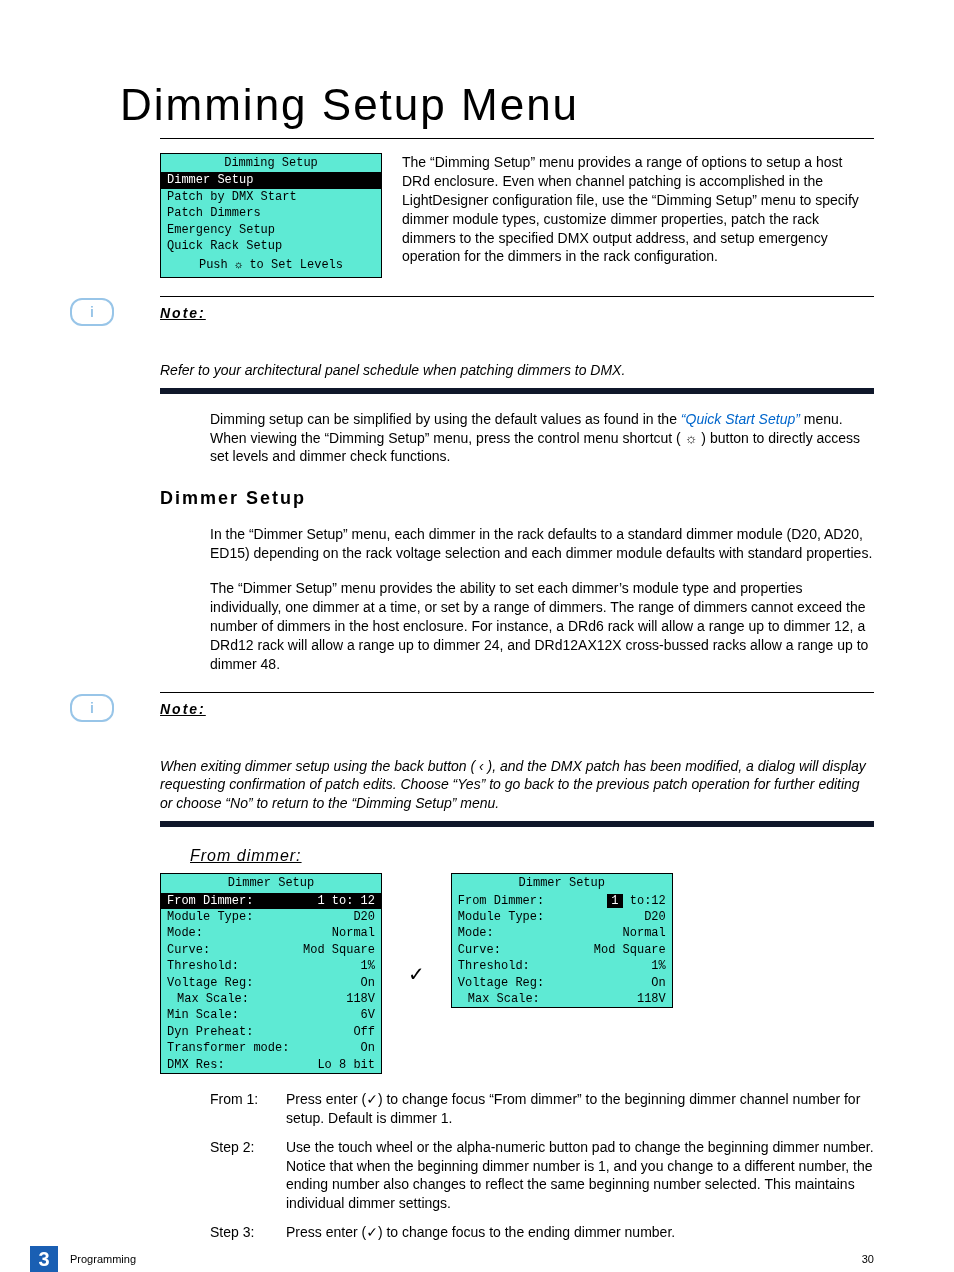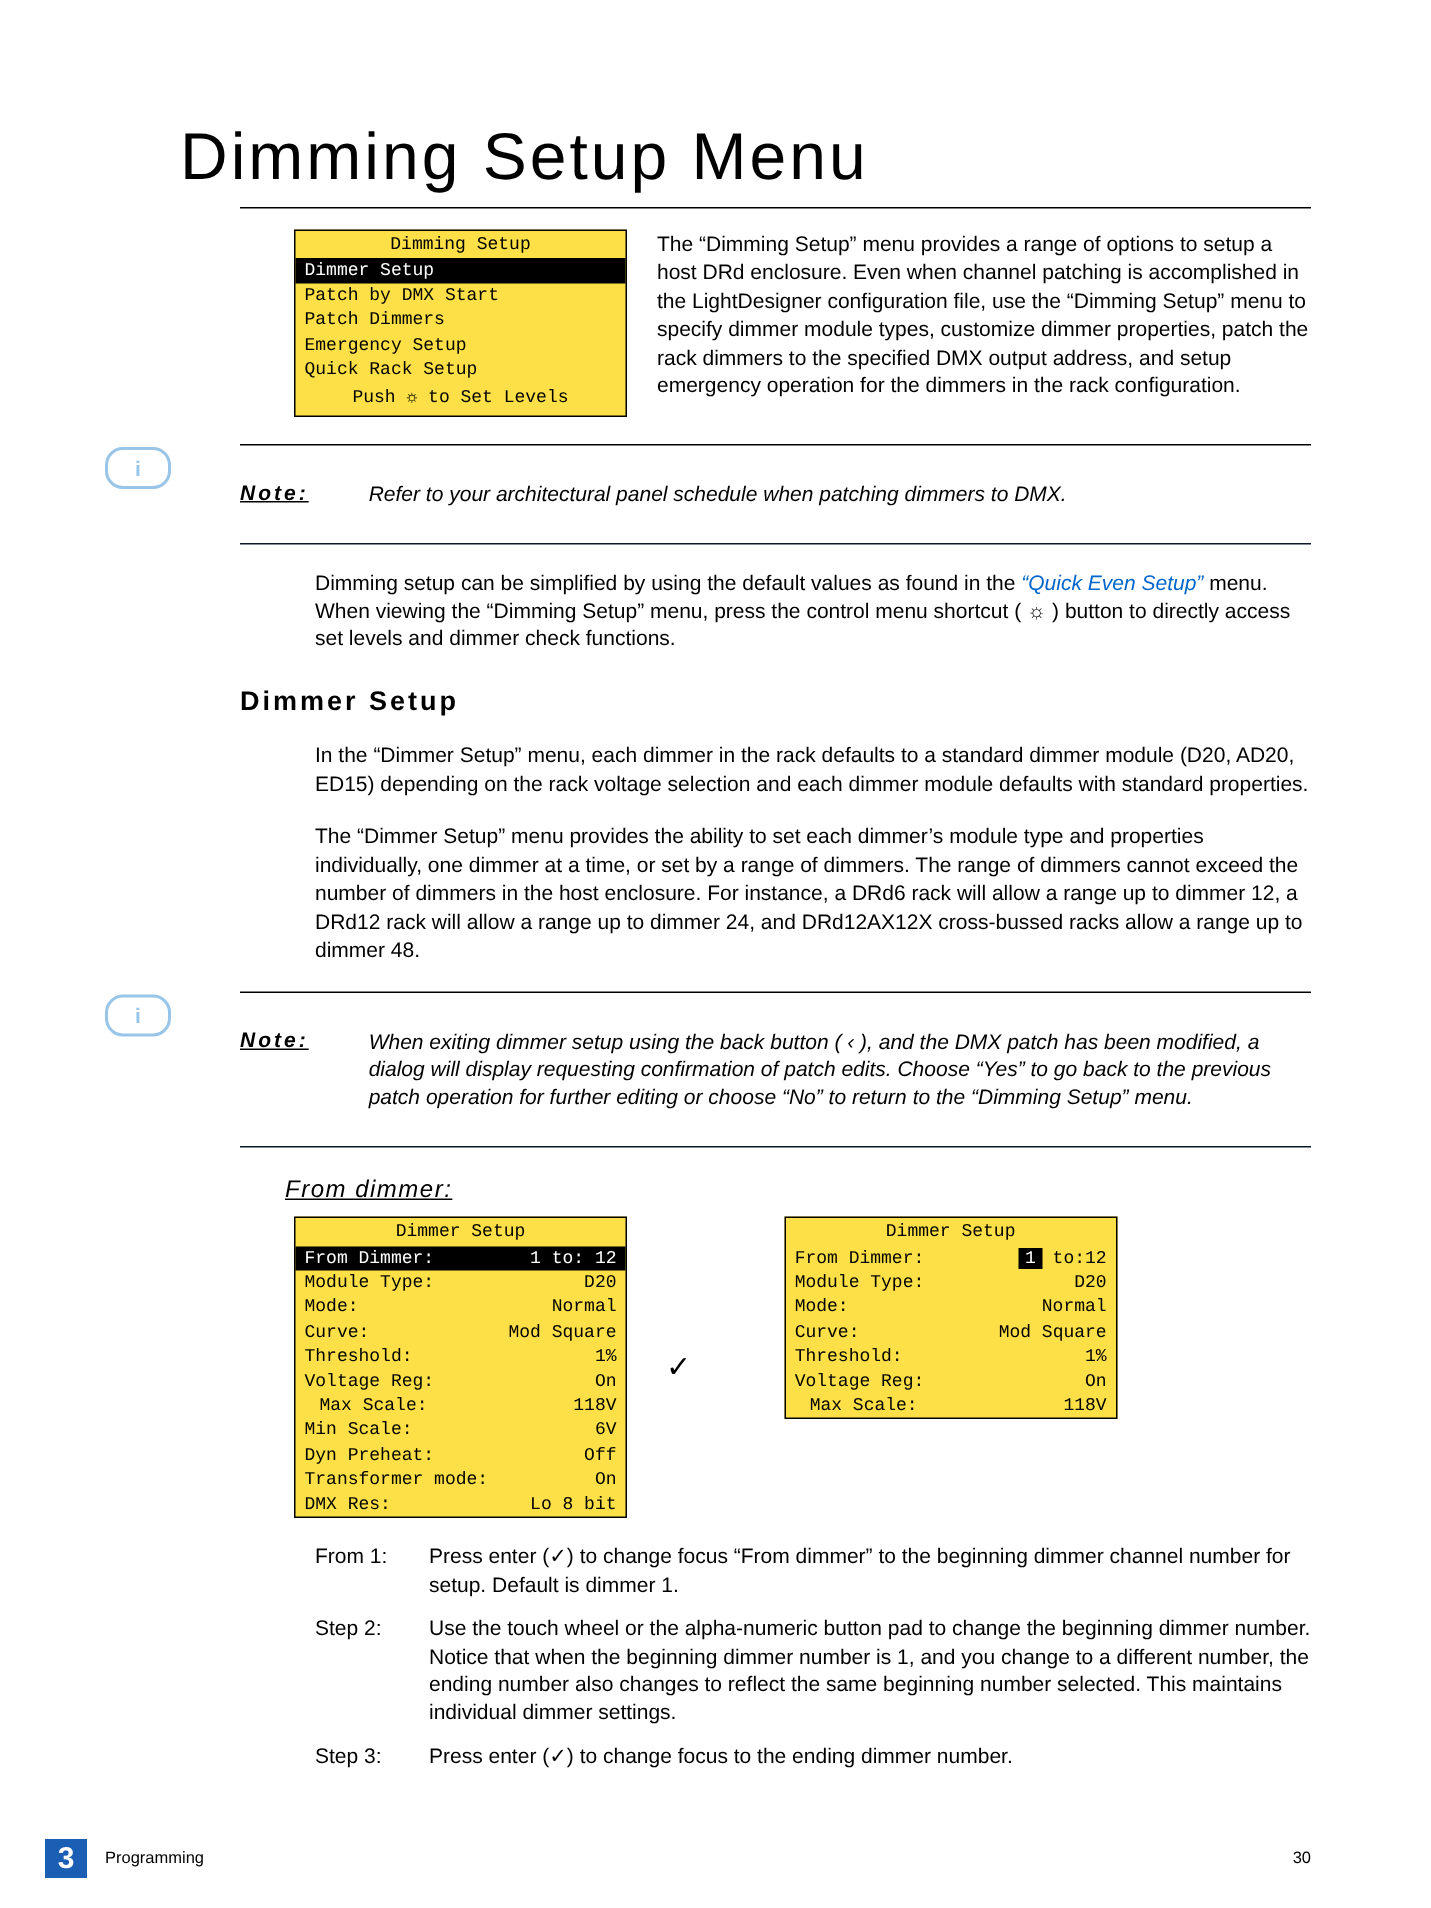--- a/index.html
+++ b/index.html
@@ -36,22 +36,21 @@
     align-items: flex-start;
   }
   .lcd-box {
     border: 1px solid #000;
     width: 220px;
     flex-shrink: 0;
     font-family: "Courier New", monospace;
     font-size: 12px;
     line-height: 1.2;
     padding: 0;
-    background: #fde047;
-    margin-left: 36px;
+    background: #5eead4;
   }
   .lcd-title {
     text-align: center;
     padding: 2px 4px;
   }
   .lcd-row {
     padding: 1px 6px;
     display: flex;
     justify-content: space-between;
   }
@@ -76,25 +75,26 @@
     padding: 0 0 0 80px;
     position: relative;
   }
   .note-icon {
     position: absolute;
     left: -10px;
     top: 2px;
   }
   .note-inner {
     border-top: 1px solid #000;
-    border-bottom: 1px solid #0f172a;
-    padding: 23px 0;
+    border-bottom: 6px solid #0f172a;
+    padding: 8px 0;
     display: flex;
     gap: 40px;
     align-items: flex-start;
+    flex-direction: column;
   }
   .note-label {
     font-style: italic;
     font-weight: bold;
     text-decoration: underline;
     letter-spacing: 2px;
     white-space: nowrap;
   }
   .note-text {
     font-style: italic;
@@ -231,21 +231,21 @@
   <div class="note-icon">
     <div class="icon-circle">i</div>
   </div>
   <div class="note-inner">
     <span class="note-label">Note:</span>
     <span class="note-text">Refer to your architectural panel schedule when patching dimmers to DMX.</span>
   </div>
 </div>
 
 <p class="body-para">
-  <span>Dimming setup can be simplified by using the default values as found in the </span><span class="link">“Quick Even Setup”</span><span>  menu. When viewing the “Dimming Setup” menu, press the control menu shortcut (&nbsp;☼&nbsp;) button to directly access set levels and dimmer check functions.</span>
+  <span>Dimming setup can be simplified by using the default values as found in the </span><span class="link">“Quick Start Setup”</span><span>  menu. When viewing the “Dimming Setup” menu, press the control menu shortcut (&nbsp;☼&nbsp;) button to directly access set levels and dimmer check functions.</span>
 </p>
 
 <h2 class="subsection">Dimmer Setup</h2>
 
 <p class="body-para">In the “Dimmer Setup” menu, each dimmer in the rack defaults to a standard dimmer module (D20, AD20, ED15) depending on the rack voltage selection and each dimmer module defaults with standard properties.</p>
 <p class="body-para">The “Dimmer Setup” menu provides the ability to set each dimmer’s module type and properties individually, one dimmer at a time, or set by a range of dimmers. The range of dimmers cannot exceed the number of dimmers in the host enclosure. For instance, a DRd6 rack will allow a range up to dimmer 12, a DRd12 rack will allow a range up to dimmer 24, and DRd12AX12X cross-bussed racks allow a range up to dimmer 48.</p>
 
 <div class="note-block">
   <div class="note-icon">
     <div class="icon-circle">i</div>

